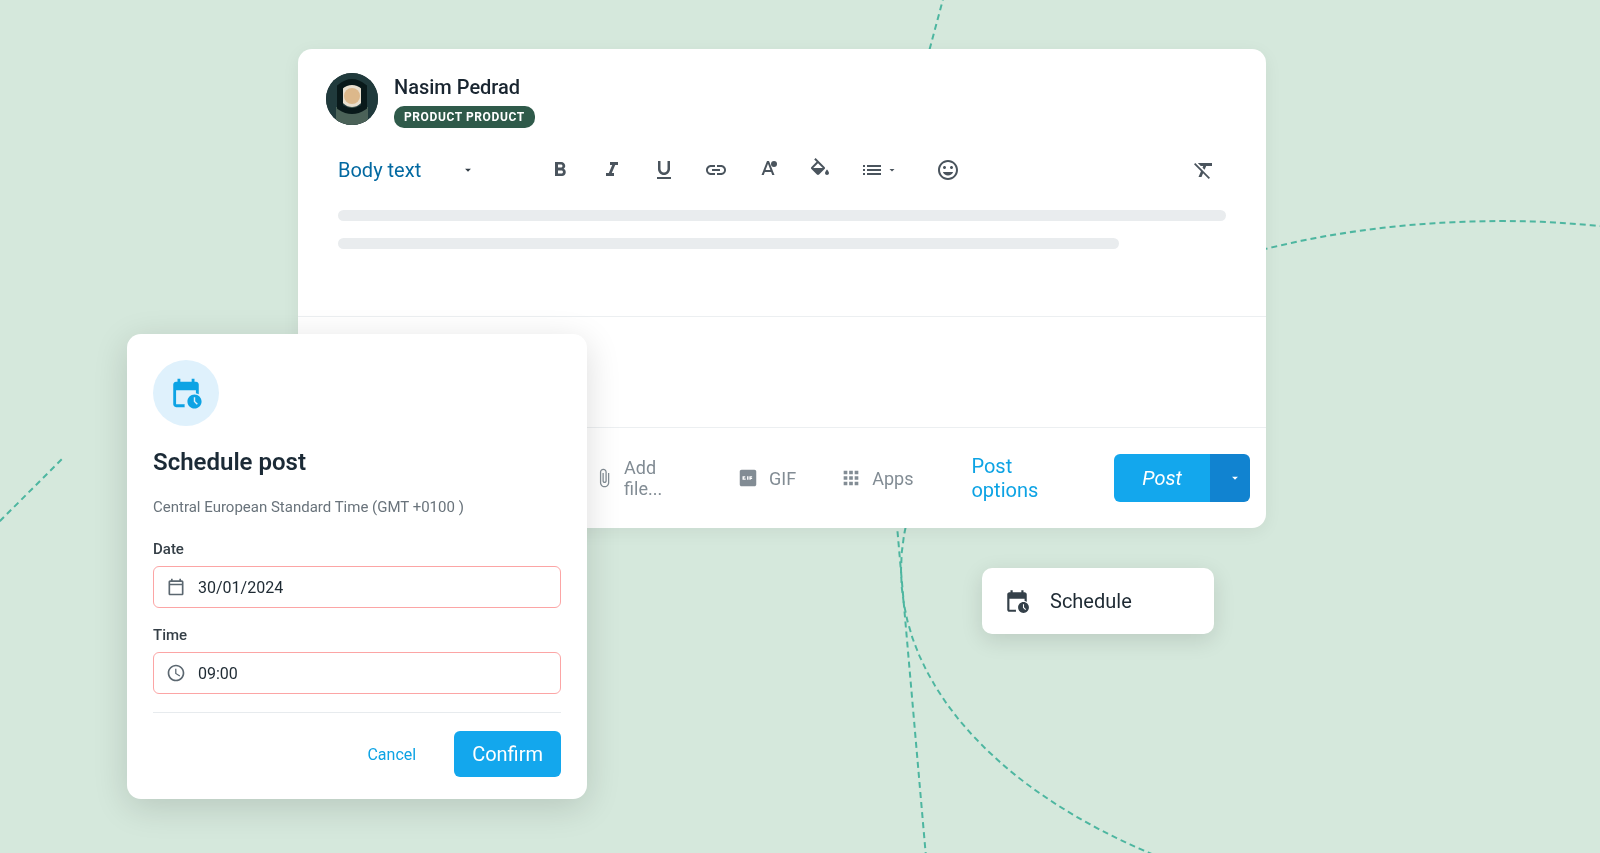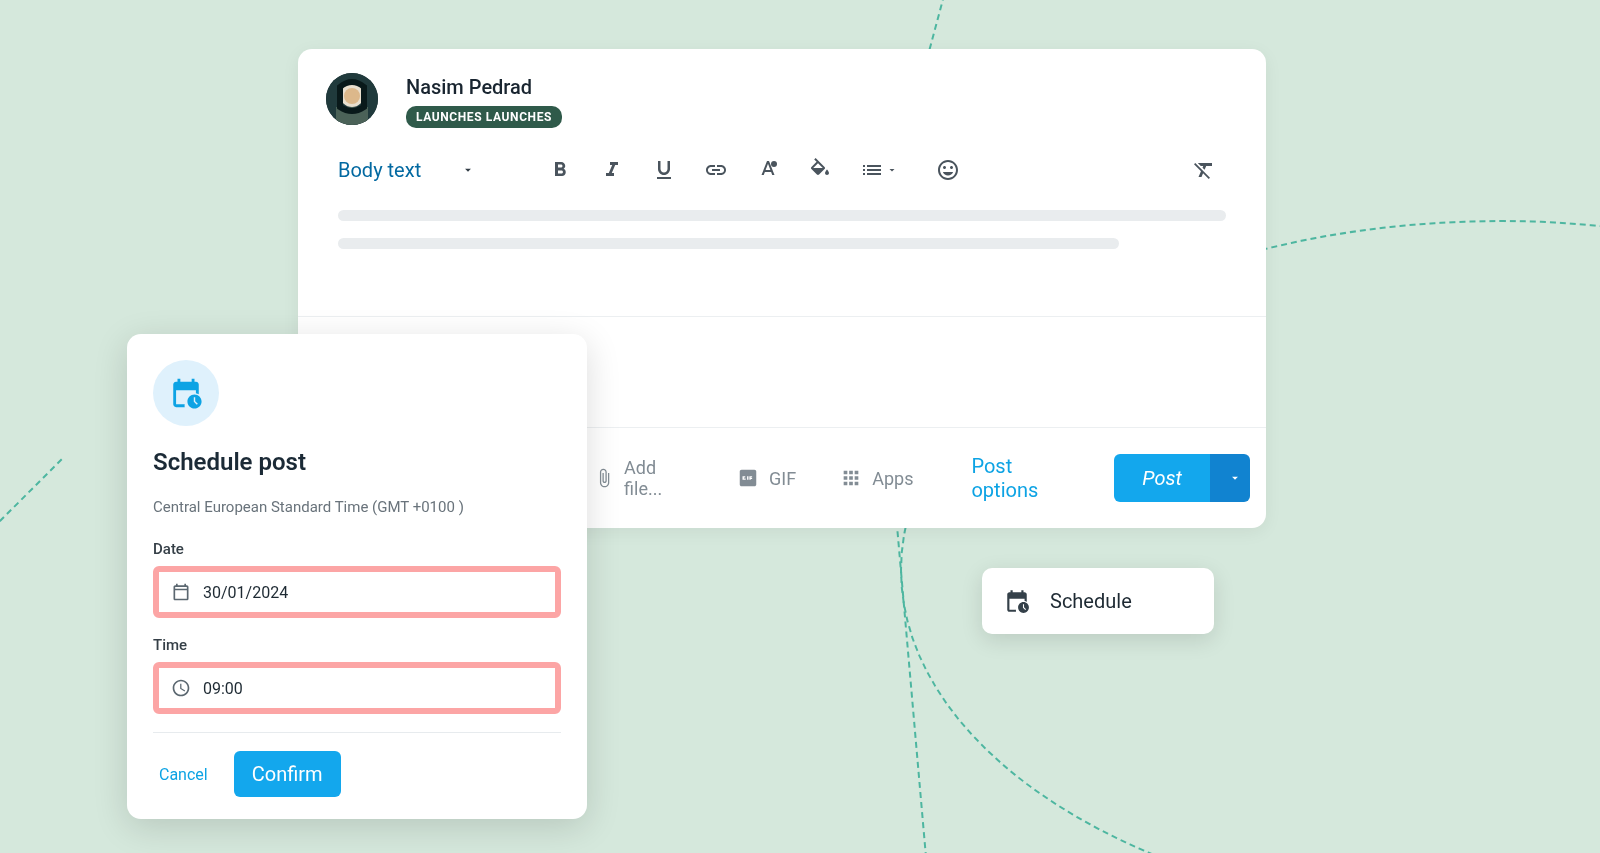--- a/index.html
+++ b/index.html
@@ -53,21 +53,21 @@
       left: 298px;
       width: 968px;
       background: #fff;
       border-radius: 14px;
       box-shadow: 0 4px 18px rgba(0,0,0,0.06);
     }
     .composer-header {
       display: flex;
       align-items: flex-start;
       padding: 24px 28px 10px 28px;
-      gap: 28px;
+      gap: 16px;
     }
     .avatar {
       width: 52px;
       height: 52px;
       border-radius: 50%;
       flex-shrink: 0;
       overflow: hidden;
       background: #1d3133;
     }
     .avatar svg { width: 100%; height: 100%; display: block; }
@@ -216,32 +216,32 @@
       margin-bottom: 22px;
     }
     .modal-icon-wrap svg { width: 34px; height: 34px; fill: #0da3e4; }
     .modal-title { font-size: 24px; color: #1b2a36; font-weight: 600; margin-bottom: 22px; }
     .modal-subtitle { font-size: 15px; color: #69737b; margin-bottom: 24px; }
     .field-label { font-size: 15px; color: #353f47; font-weight: 500; margin-bottom: 8px; }
     .field-input {
       display: flex;
       align-items: center;
       gap: 12px;
-      border: 6px solid #fca5a5;
+      border: 1px solid #fca5a5;
       border-radius: 6px;
       padding: 10px 12px;
       margin-bottom: 18px;
     }
     .field-input svg { width: 20px; height: 20px; fill: #5b6770; flex-shrink: 0; }
     .field-input span { font-size: 16px; color: #1e2a33; }
     .modal-divider { border-top: 1px solid #e7ebee; margin: 6px 0 18px 0; }
     .modal-actions {
       display: flex;
-      justify-content: flex-start;
-      gap: 20px;
+      justify-content: flex-end;
+      gap: 32px;
       align-items: center;
     }
     .btn-cancel {
       background: transparent;
       border: none;
       color: #0da3e4;
       font-size: 16px;
       cursor: pointer;
       padding: 10px 6px;
     }
@@ -269,21 +269,21 @@
       <svg viewBox="0 0 52 52">
         <rect width="52" height="52" fill="#203a3c"></rect>
         <circle cx="26" cy="22" r="12" fill="#e9dfce"></circle>
         <circle cx="26" cy="23" r="8" fill="#dcb88b"></circle>
         <rect x="10" y="34" width="32" height="20" fill="#4b6258"></rect>
         <path d="M14 14 Q26 4 38 14 L38 34 Q26 42 14 34 Z" fill="none" stroke="#09191a" stroke-width="6"></path>
       </svg>
     </div>
     <div class="header-meta">
       <div class="user-name">Nasim Pedrad</div>
-      <div class="tag">LAUNCHES LAUNCHES</div>
+      <div class="tag">PRODUCT PRODUCT</div>
     </div>
   </div>
 
   <div class="toolbar">
     <div class="style-select">
       <span>Body text</span>
       <svg viewBox="0 0 24 24" width="14" height="14">
           <path d="M7 10l5 5 5-5z" fill="#303b44"></path>
         </svg>
     </div>

